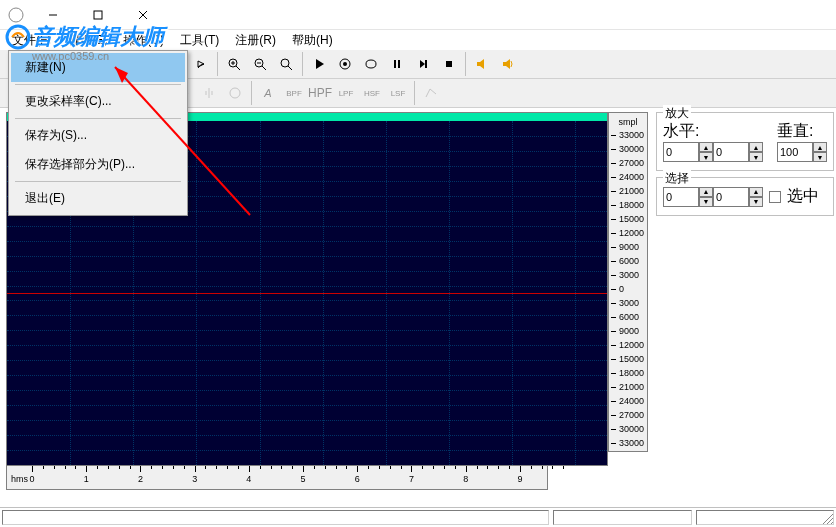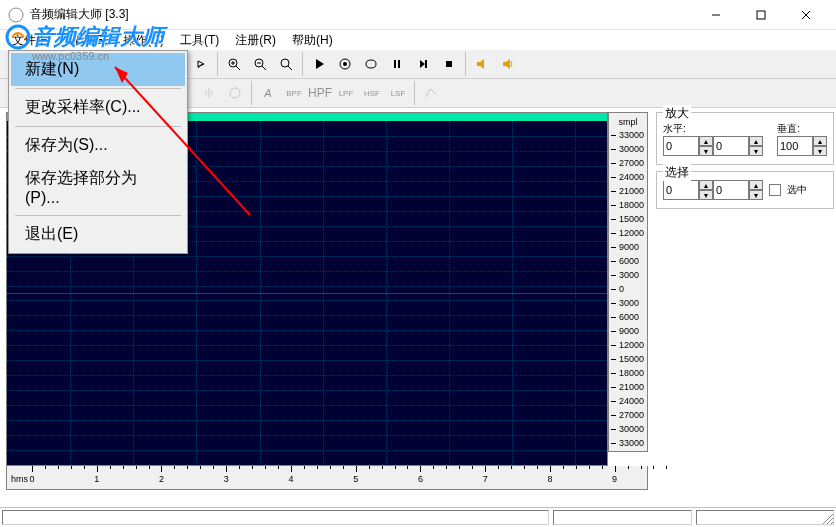--- a/index.html
+++ b/index.html
@@ -37,51 +37,50 @@
 .x-axis { height: 24px; display: flex; font-size: 9px; position: relative; background: #f0f0f0; border: 1px solid #808080; border-top: none; }
 .x-axis .tick-area { flex: 1; position: relative; }
 .x-axis .tick { position: absolute; top: 0; height: 6px; border-left: 1px solid #000; }
 .x-axis .tick-label { position: absolute; top: 8px; font-size: 9px; transform: translateX(-50%); }
 .x-axis .unit { padding: 8px 4px 0 4px; }
 
 .side-panel { padding: 4px 8px; font-size: 12px; }
 .panel-group { border: 1px solid #c0c0c0; padding: 4px 6px 8px; margin-bottom: 6px; position: relative; }
 .panel-group .legend { position: absolute; top: -8px; left: 6px; background: #fff; padding: 0 2px; font-size: 12px; }
 .panel-row { display: flex; align-items: center; gap: 6px; margin-top: 4px; }
-.panel-row label { font-size: 10px; }
+.panel-row label { font-size: 16px; }
 .spin-input { width: 36px; height: 20px; border: 1px solid #7a7a7a; font-size: 11px; padding: 0 2px; }
 .spin-btns { display: flex; flex-direction: column; }
 .spin-btns .sb { width: 14px; height: 10px; border: 1px solid #7a7a7a; background: #e8e8e8; font-size: 7px; display: flex; align-items: center; justify-content: center; cursor: pointer; }
 .checkbox { width: 12px; height: 12px; border: 1px solid #7a7a7a; background: #fff; }
 
 .status-bar { position: absolute; bottom: 0; left: 0; right: 0; height: 20px; border-top: 1px solid #c0c0c0; display: flex; }
 .status-cell { border: 1px inset #d0d0d0; flex: 1; margin: 2px; }
 
 .file-menu { position: absolute; top: 50px; left: 8px; width: 180px; background: #f0f0f0; border: 1px solid #999; box-shadow: 2px 2px 4px rgba(0,0,0,0.3); z-index: 100; padding: 2px; }
-.file-menu .mi { padding: 6px 14px; font-size: 16px; cursor: pointer; }
+.file-menu .mi { padding: 6px 14px; font-size: 12px; cursor: pointer; }
 .file-menu .sep { border-top: 1px solid #c0c0c0; margin: 2px 4px; }
 .file-menu .mi.highlighted { background: #90c8f0; }
 
 .watermark { position: absolute; top: 22px; left: 4px; z-index: 200; pointer-events: none; }
 .watermark .logo-text { font-size: 22px; font-weight: bold; font-style: italic; color: #1890ff; text-shadow: 1px 1px 0 #fff; }
 .watermark .url-text { font-size: 11px; color: #888; margin-left: 28px; margin-top: -2px; }
 
 .arrow-annotation { position: absolute; z-index: 150; pointer-events: none; }
 .resize-handle { position: absolute; bottom: 2px; right: 2px; width: 14px; height: 14px; }
 </style>
 </head>
 <body>
 
 <div class="title-bar">
   <span class="icon">
     <svg viewBox="0 0 16 16">
         <circle cx="8" cy="8" r="7" fill="none" stroke="#888"></circle>
       </svg>
   </span>
-  <span class="title">音频编辑大师  [3.3]</span>
   <div class="win-btns">
     <div class="win-btn">
         <svg width="10" height="10">
           <line x1="1" y1="5" x2="9" y2="5" stroke="#000"></line>
         </svg>
       </div>
     <div class="win-btn">
         <svg width="10" height="10">
           <rect x="1" y="1" width="8" height="8" fill="none" stroke="#000"></rect>
         </svg>
@@ -337,21 +336,21 @@
             <div class="label">15000</div>
             <div class="label">18000</div>
             <div class="label">21000</div>
             <div class="label">24000</div>
             <div class="label">27000</div>
             <div class="label">30000</div>
             <div class="label">33000</div>
           </div>
       </div>
     </div>
-    <div class="x-axis" style="width:642px">
+    <div class="x-axis" style="width:542px">
       <div class="unit">hms</div>
       <div class="tick-area" id="x-ticks">
           <div class="tick" style="left: 0%; height: 6px;"></div>
           <div class="tick" style="left: 2.10526%; height: 3px;"></div>
           <div class="tick" style="left: 4.21053%; height: 3px;"></div>
           <div class="tick" style="left: 6.31579%; height: 3px;"></div>
           <div class="tick" style="left: 8.42105%; height: 3px;"></div>
           <div class="tick-label" style="left: 0%;">0</div>
           <div class="tick" style="left: 10.5263%; height: 6px;"></div>
           <div class="tick" style="left: 12.6316%; height: 3px;"></div>

